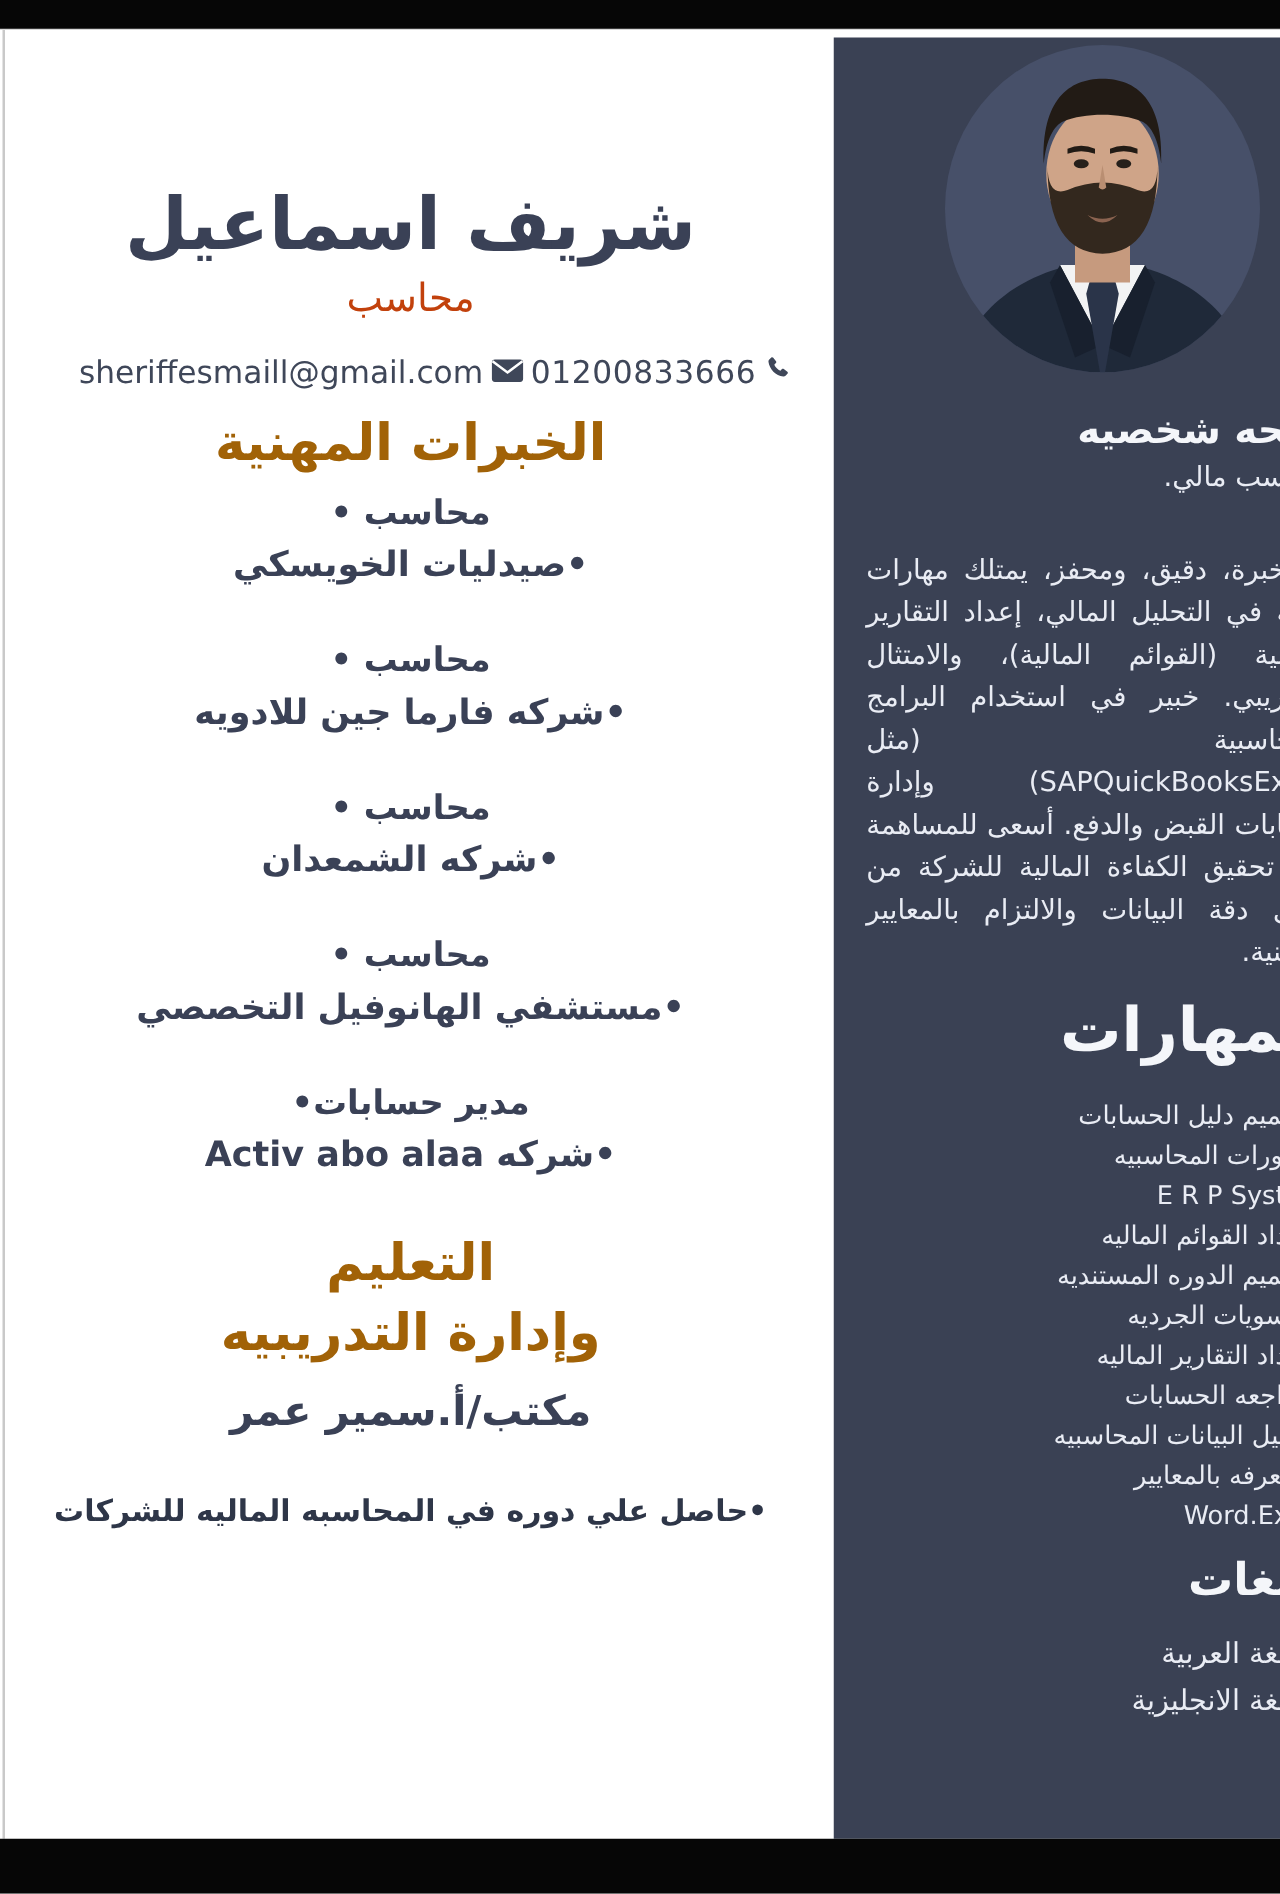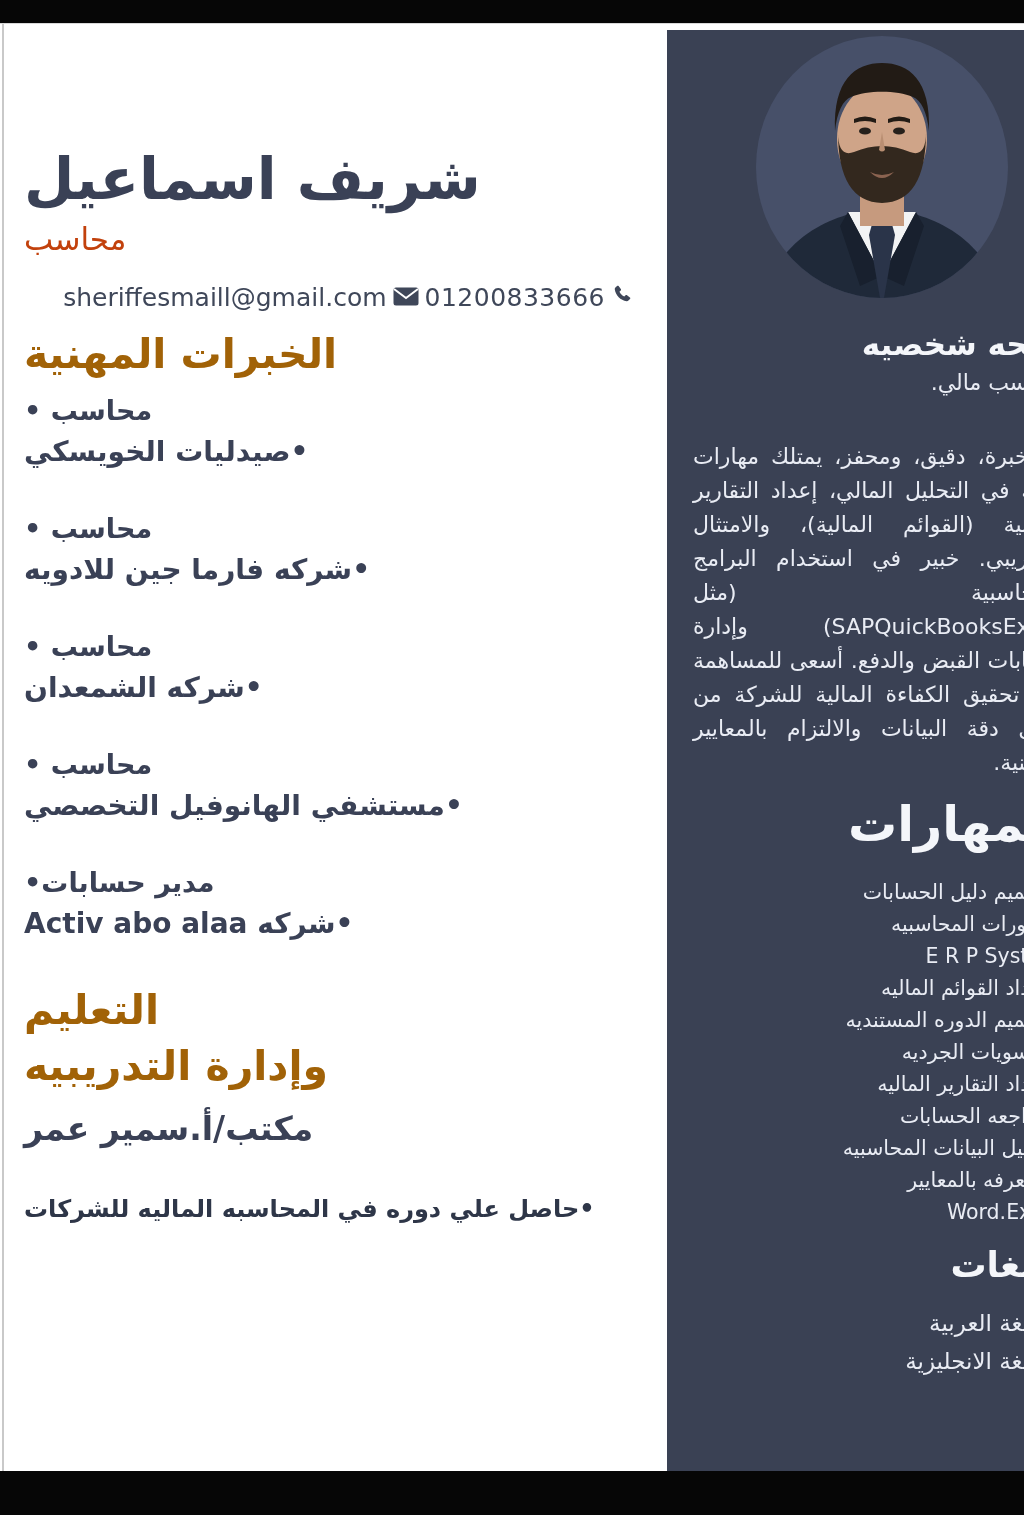--- a/index.html
+++ b/index.html
@@ -11,21 +11,21 @@
     overflow:hidden;
   }
   .bar { position:absolute; left:0; width:1024px; background:#060606; z-index:5; }
   .bar-top { top:0; height:24px; border-bottom:1px solid #d8d8d8; }
   .bar-bottom { top:1471px; height:44px; }
   .page-edge { position:absolute; left:2px; top:24px; width:2px; height:1447px; background:#c9c9c9; }
 
   
   .main {
     position:absolute; left:6px; top:24px; width:661px; height:1013px;
-    background:#ffffff; direction:rtl; text-align:left;
+    background:#ffffff; direction:rtl; text-align:center;
     color:#3a4156; padding:0 34px 0 18px;
   }
   .name { margin-top:118px; font-size:58px; font-weight:bold; line-height:1.3; color:#3a4156; }
   .job-title { margin-top:2px; font-size:31px; line-height:40px; color:#c2410c; }
   .contact-row {
     margin-top:24px; direction:ltr; display:flex; justify-content:flex-end;
     align-items:center; gap:6px; font-size:25px; color:#3f4759;
     font-family:"DejaVu Sans", sans-serif;
   }
   .contact-row .num { letter-spacing:0.5px; }

